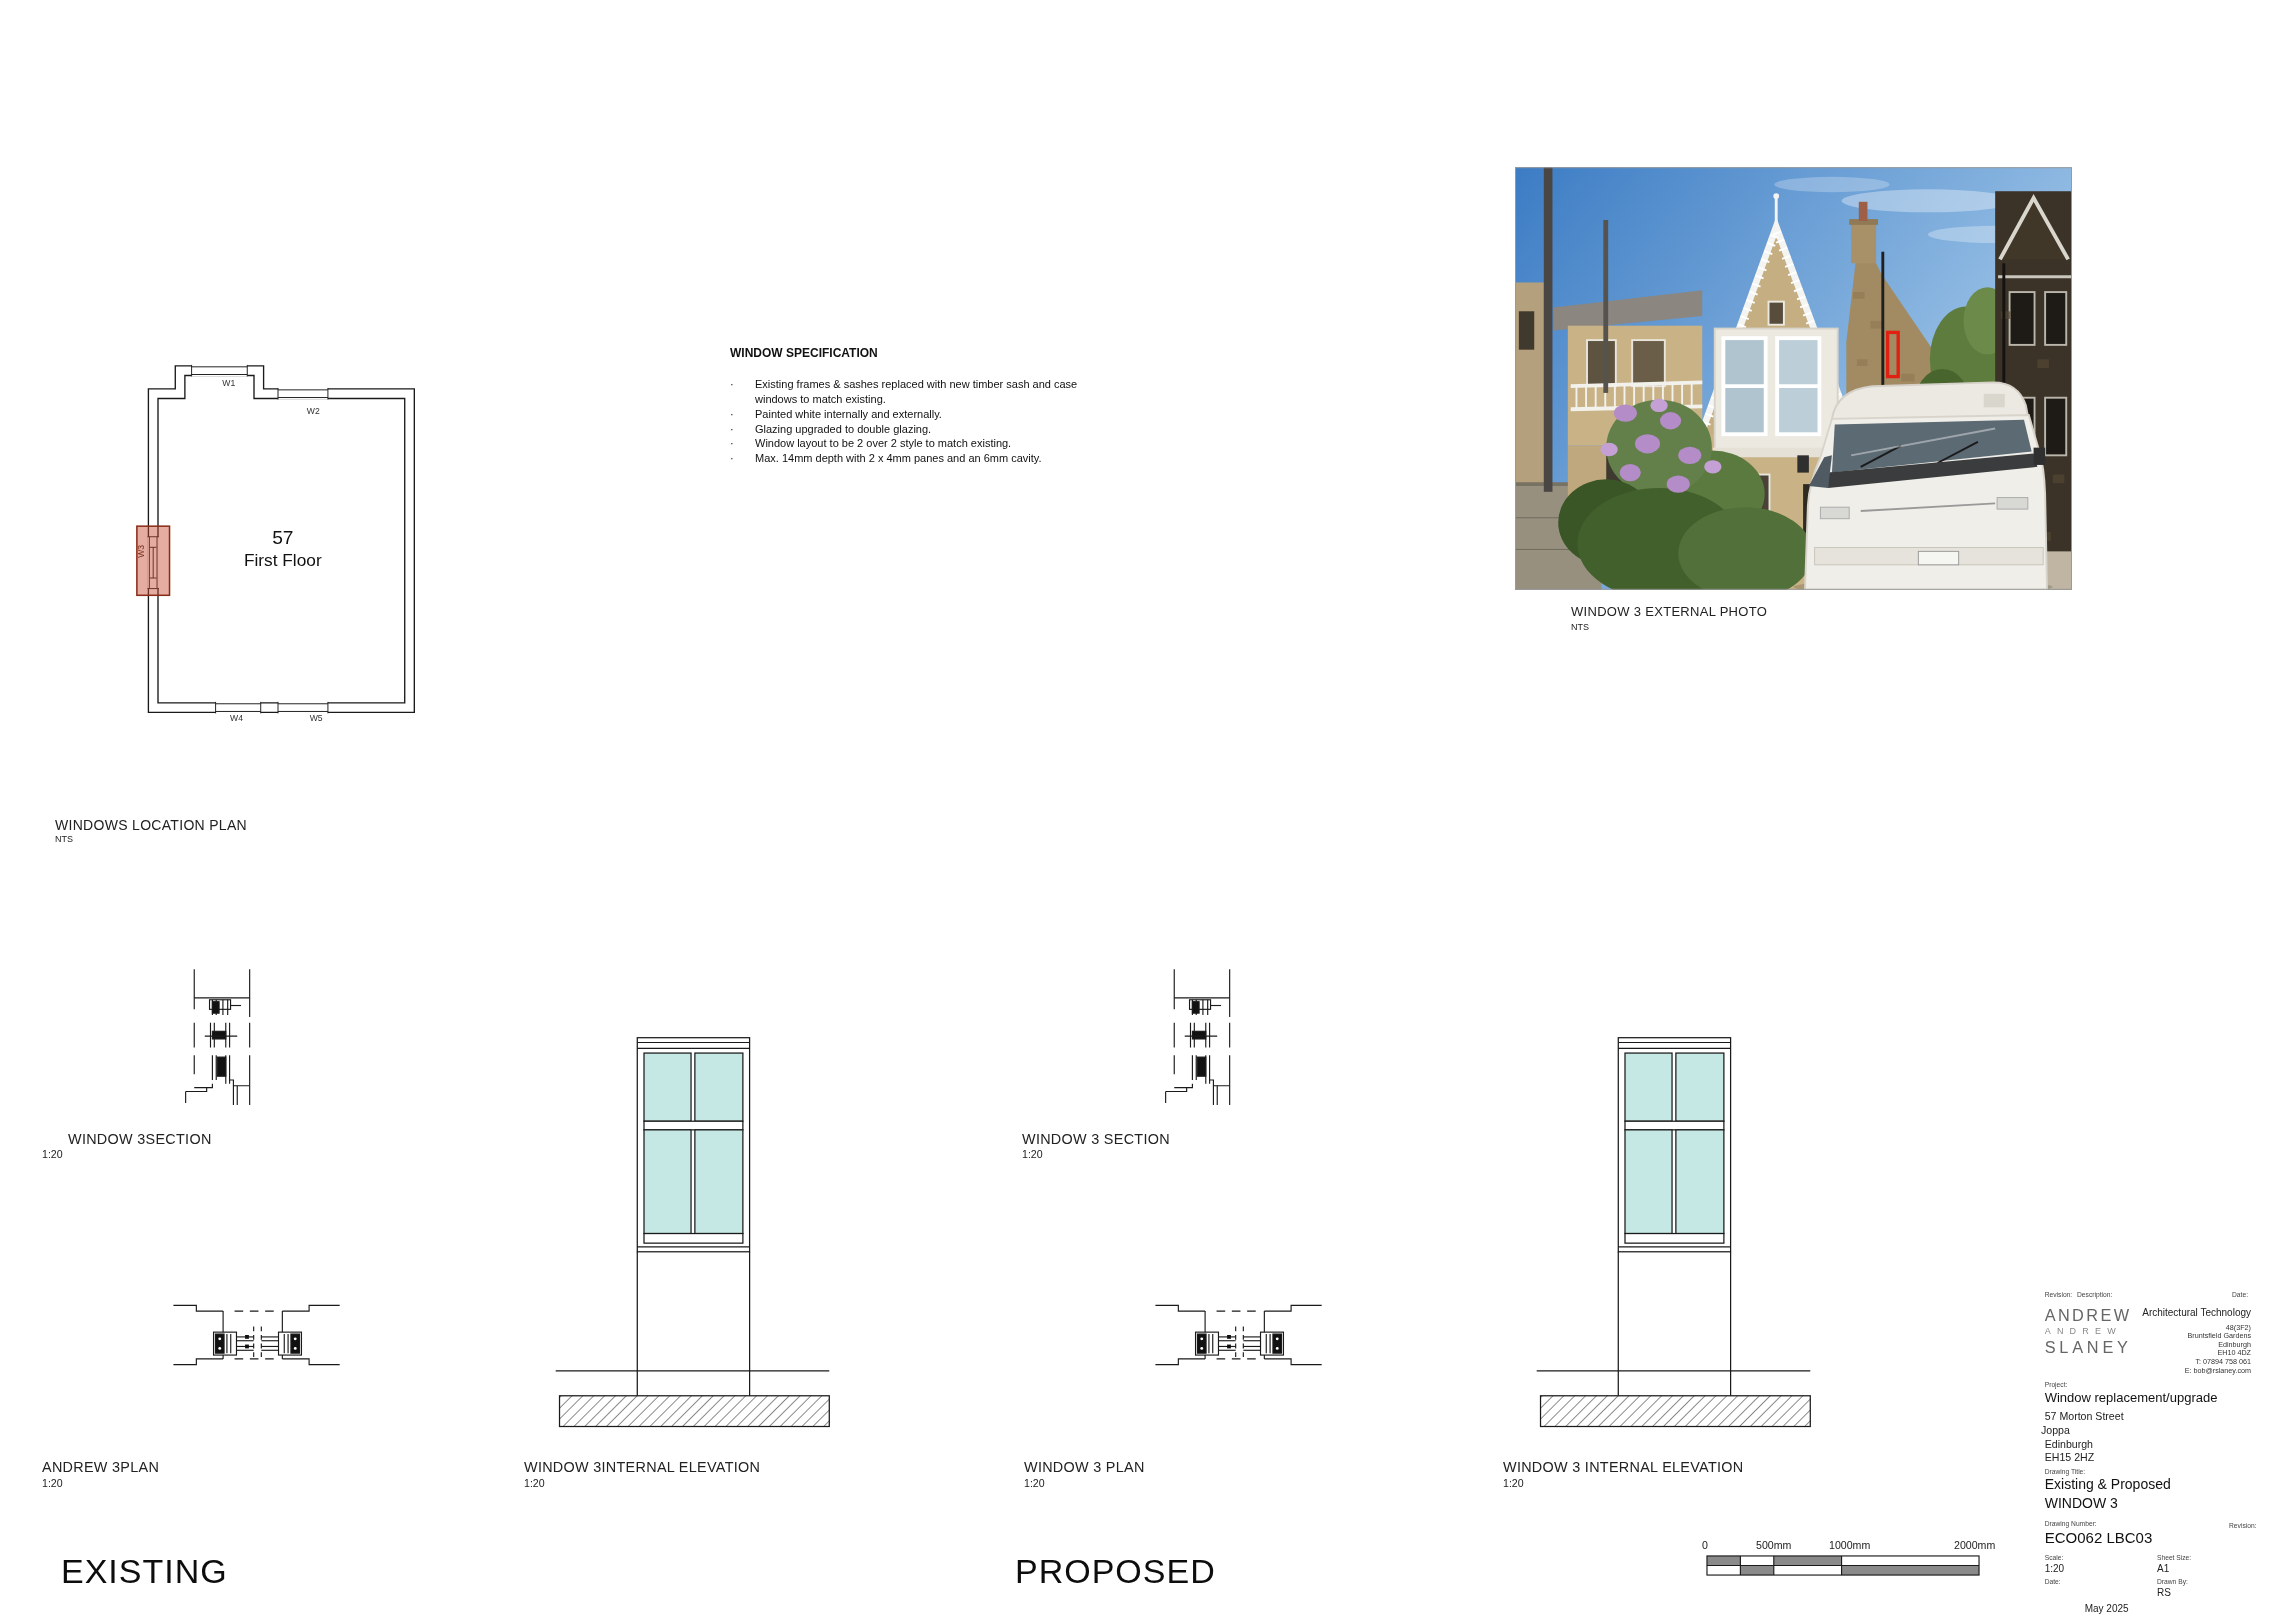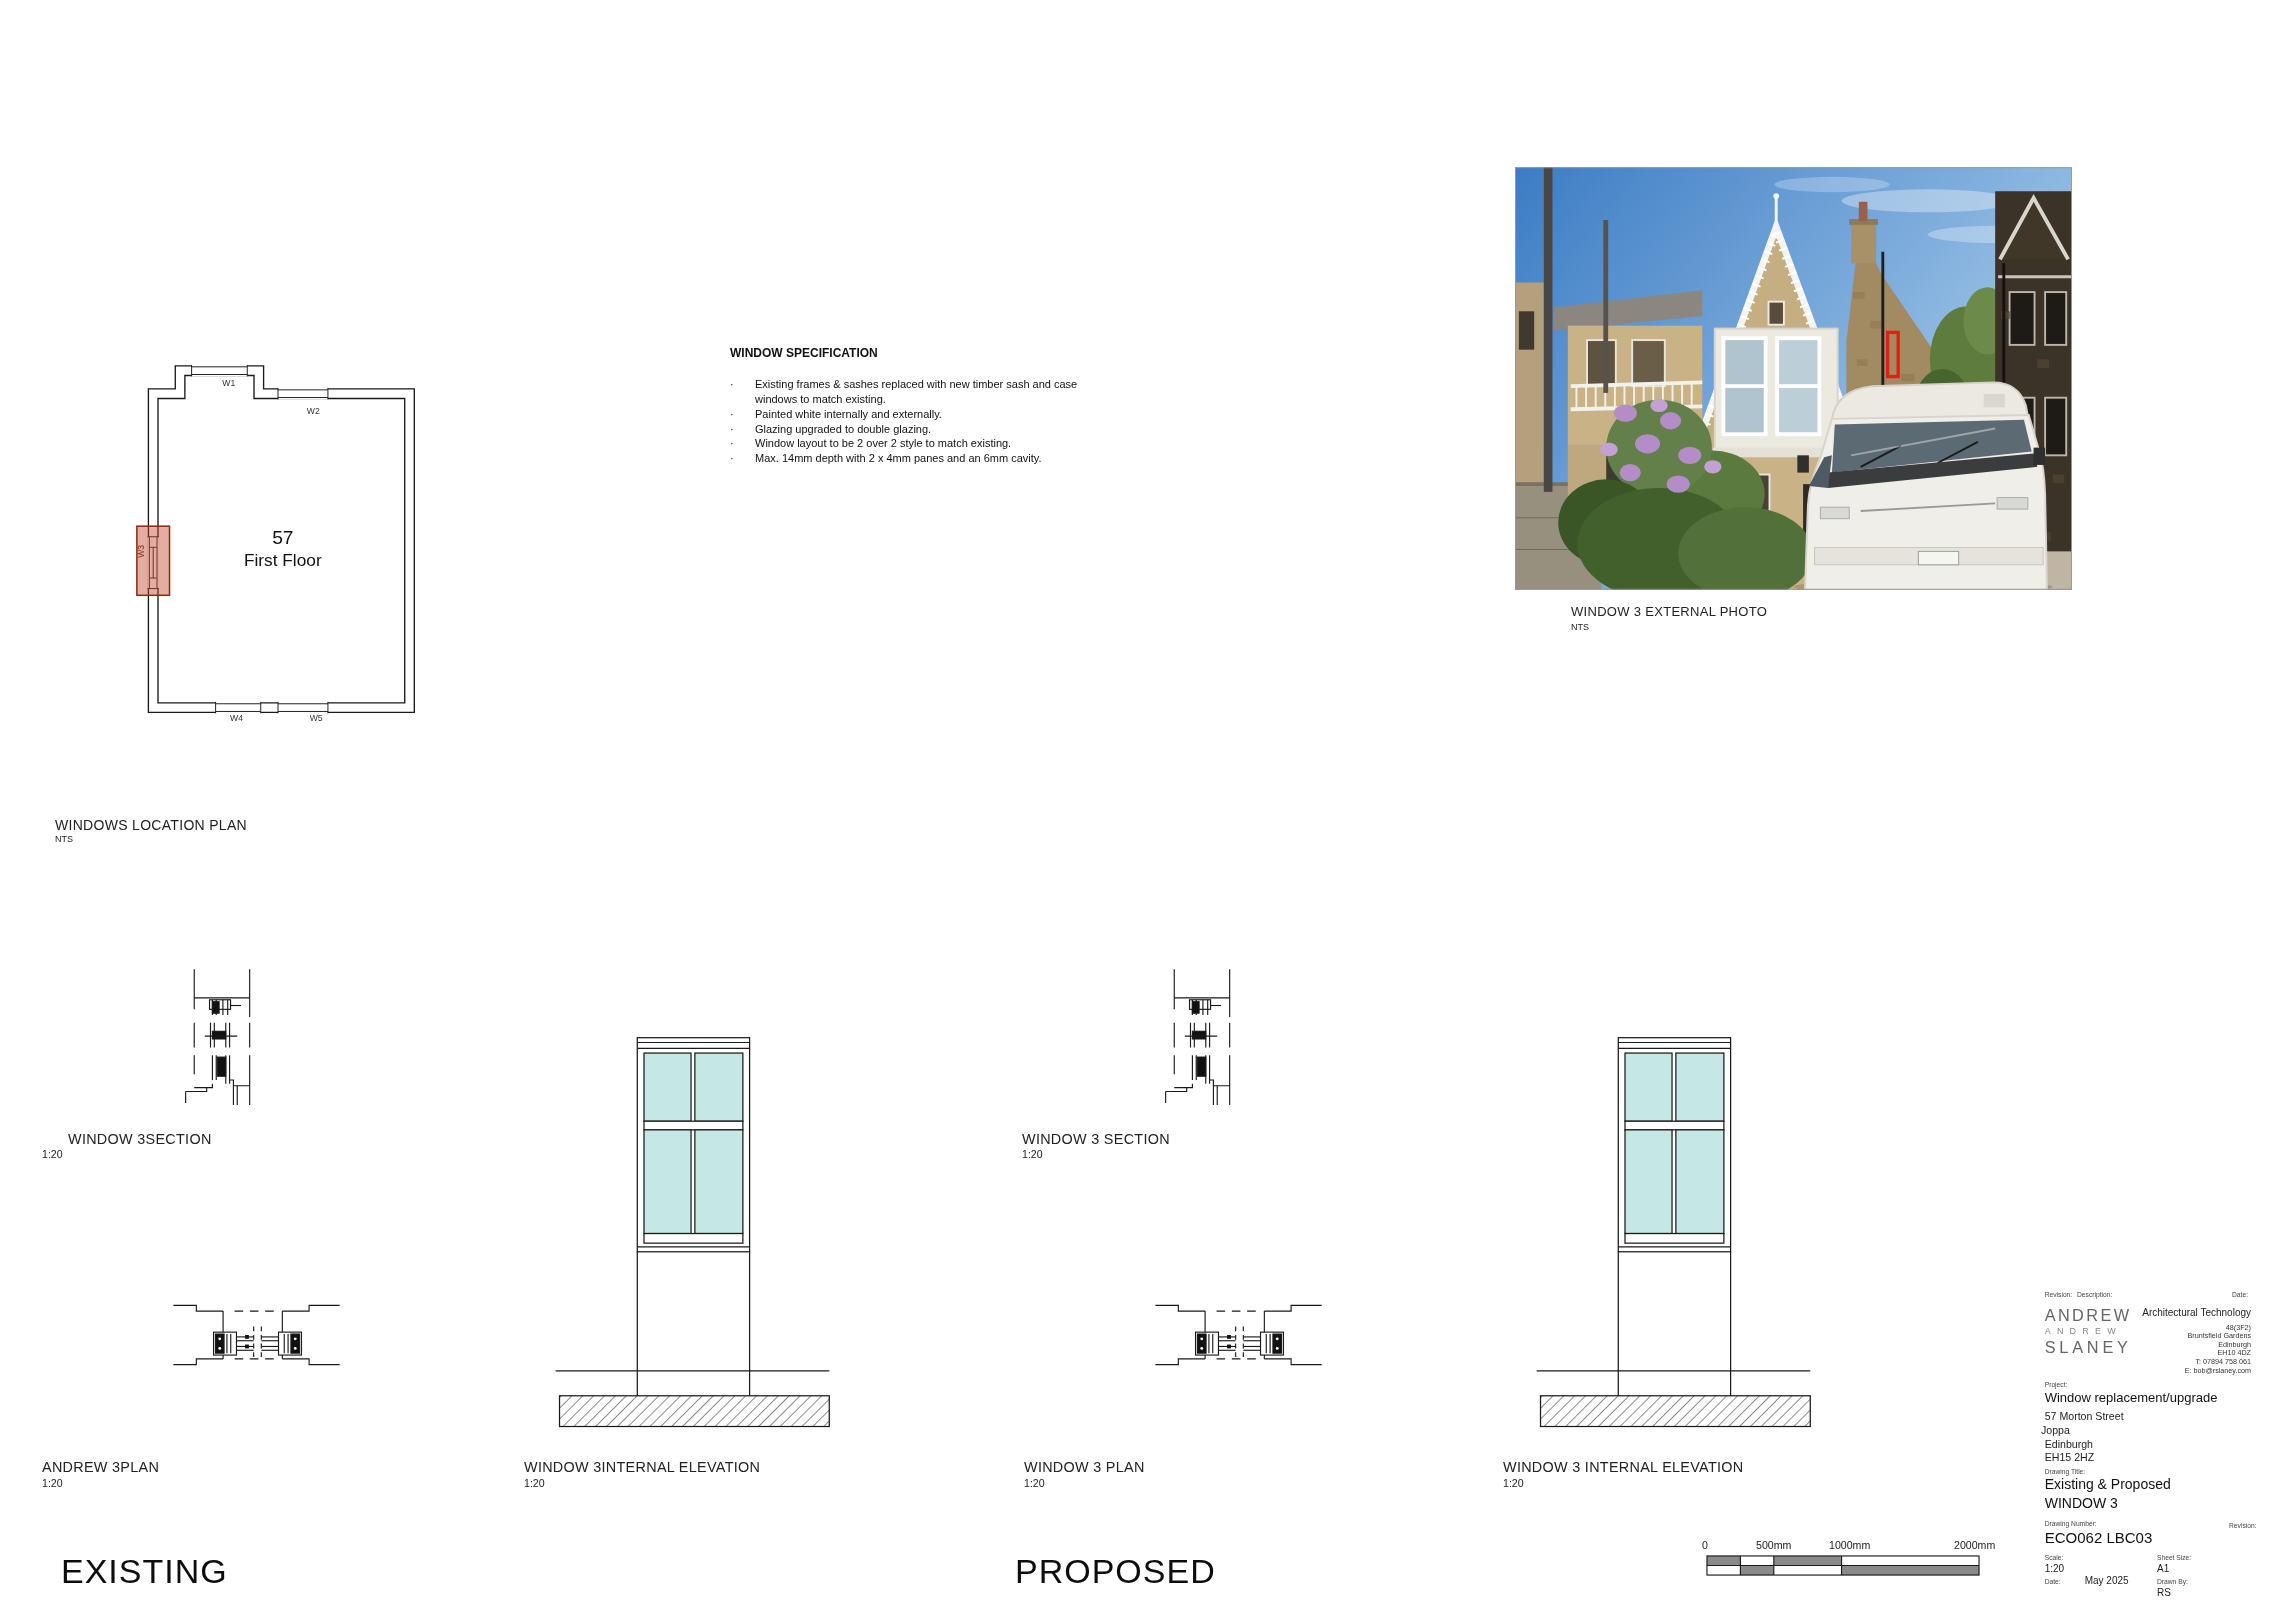--- a/index.html
+++ b/index.html
@@ -566,19 +566,19 @@
     <span class="tiny" style="left:7.7px;top:233px;">Drawing Number:</span>
     <span class="tiny" style="left:192px;top:235px;">Revision:</span>
     <span class="val-num" style="left:7.7px;top:242px;">ECO062 LBC03</span>
 
     <span class="tiny" style="left:7.7px;top:267px;">Scale:</span>
     <span class="val-sm" style="left:7.7px;top:276px;">1:20</span>
     <span class="tiny" style="left:120px;top:267px;">Sheet Size:</span>
     <span class="val-sm" style="left:120px;top:276px;">A1</span>
 
     <span class="tiny" style="left:7.7px;top:291px;">Date:</span>
-    <span class="val-sm" style="left:7.7px;top:288px;padding-left:40px;">May 2025</span>
+    <span class="val-sm" style="left:7.7px;top:316px;padding-left:40px;">May 2025</span>
     <span class="tiny" style="left:120px;top:291px;">Drawn By:</span>
     <span class="val-sm" style="left:120px;top:300px;">RS</span>
   </div>
 
 </div>
 
 
 </body></html>

